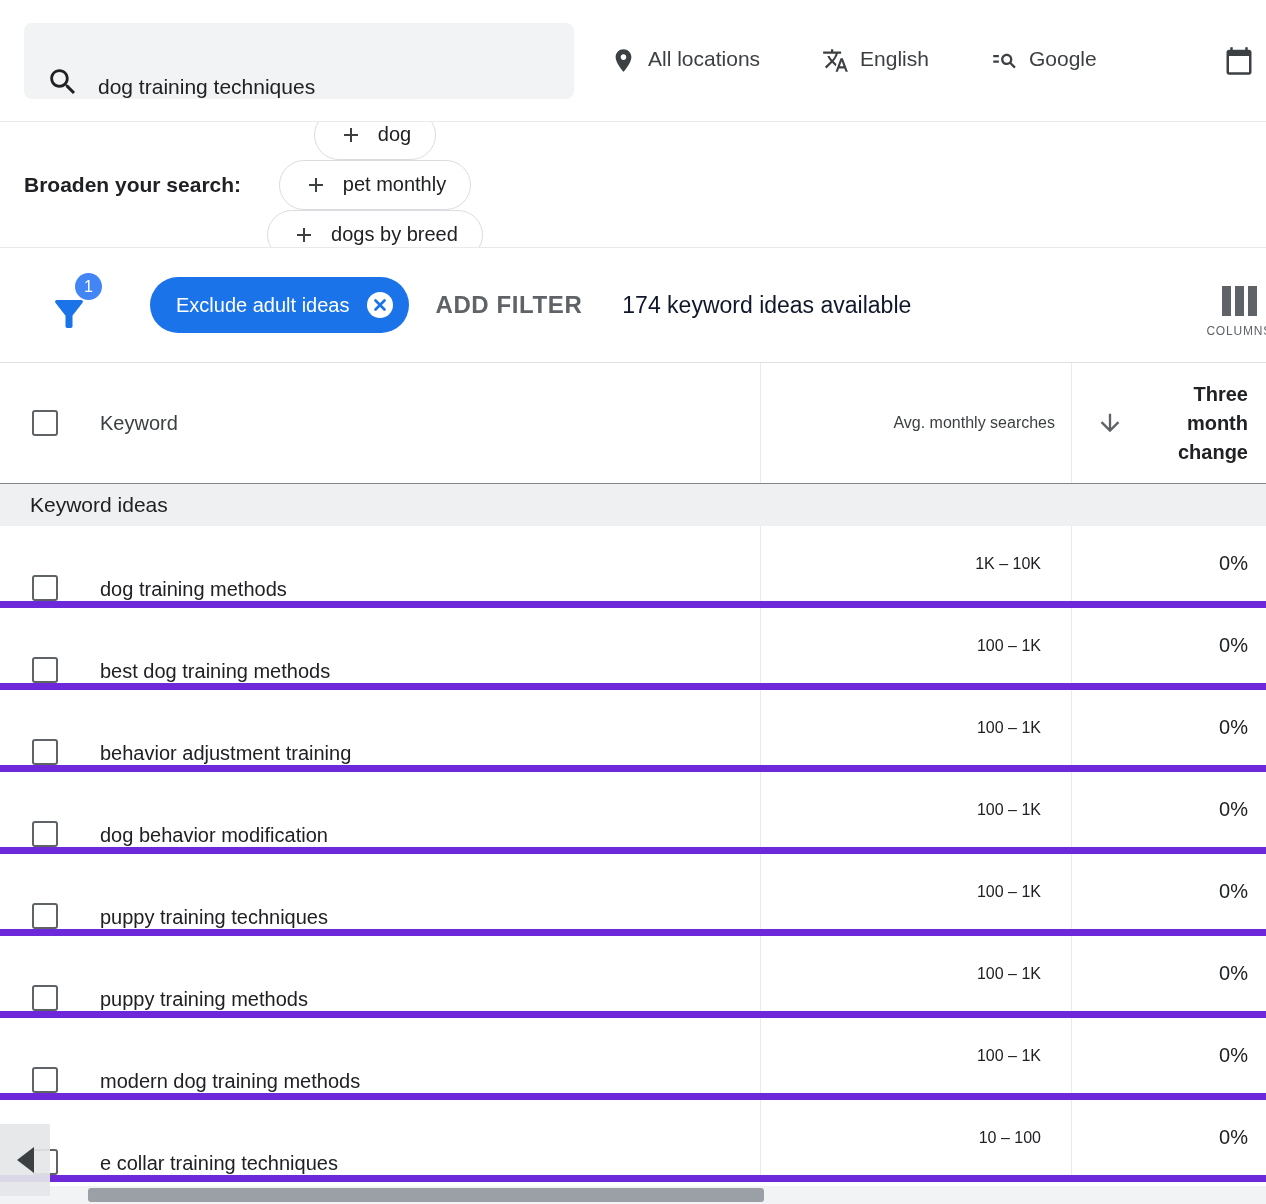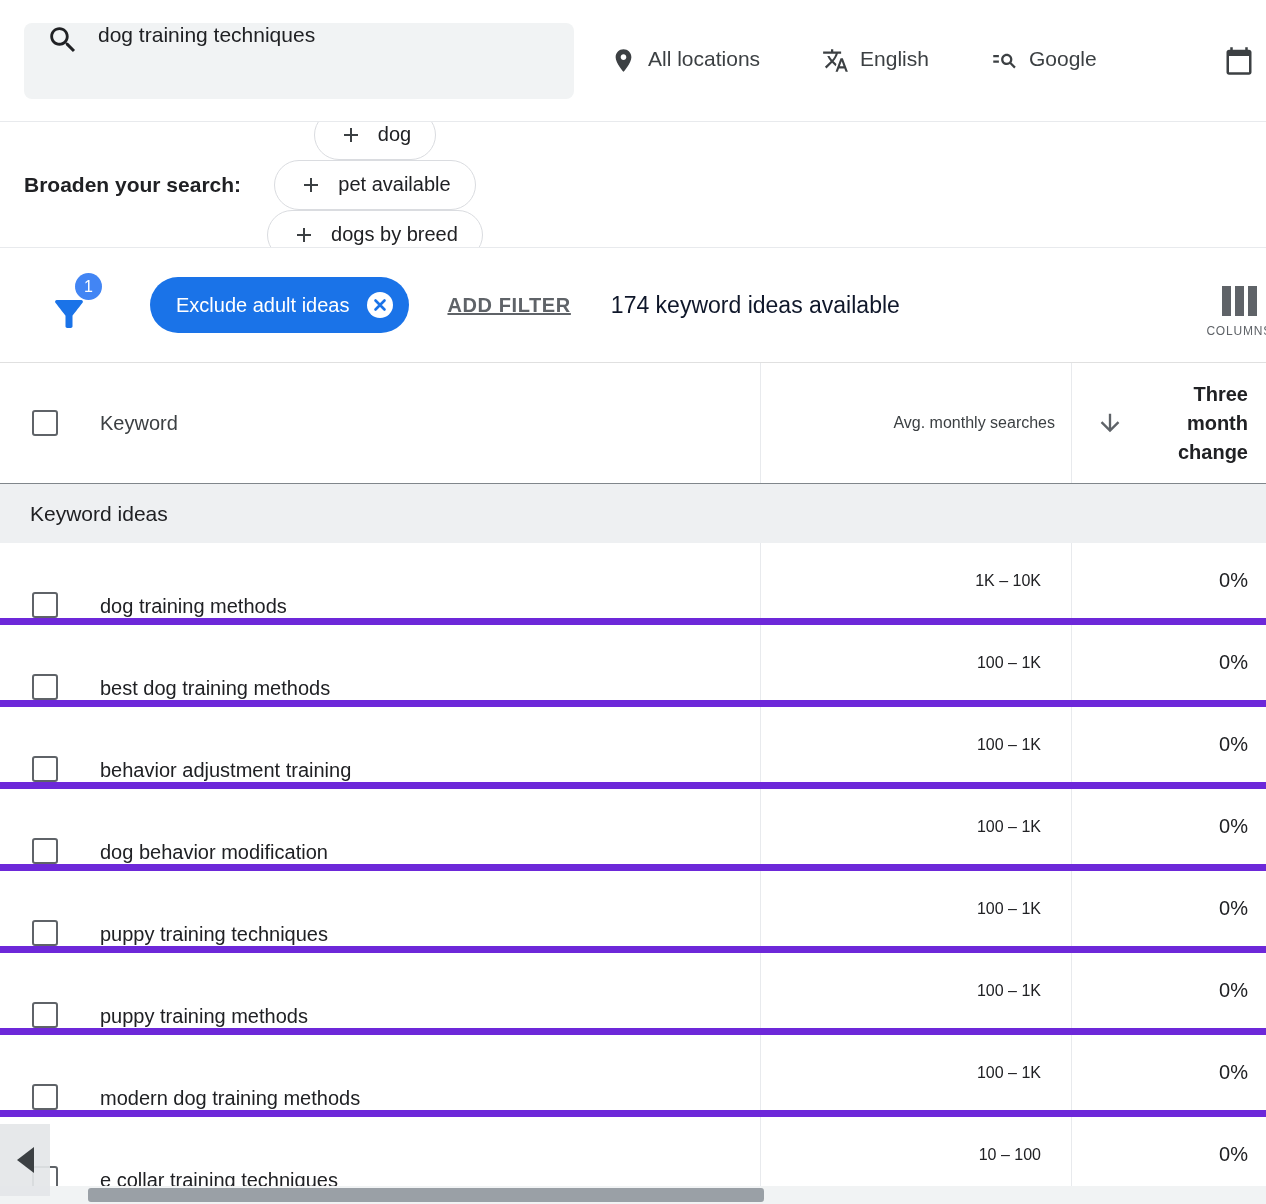--- a/index.html
+++ b/index.html
@@ -3,57 +3,57 @@
 <meta charset="utf-8">
 <style>
   * { box-sizing: border-box; margin: 0; padding: 0; }
   html,body { width:1266px; height:1204px; }
   body {
     font-family: "Liberation Sans", "DejaVu Sans", sans-serif;
     background:#fff; color:#202124; position:relative; overflow:hidden;
   }
   
   .topbar { height:122px; display:flex; align-items:center; padding-left:24px; border-bottom:1px solid #e8eaed; }
-  .search-box { width:550px; height:76px; background:#f1f3f4; border-radius:8px; display:flex; align-items:flex-start; padding:0 22px; }
+  .search-box { width:550px; height:76px; background:#f1f3f4; border-radius:8px; display:flex; align-items:flex-end; padding:0 22px; }
   .search-box svg { flex:0 0 auto; }
   .search-input { border:none; background:transparent; outline:none; font-size:21px; color:#202124; margin-left:18px; flex:1; font-family:inherit; }
   .top-right { display:flex; align-items:center; gap:62px; margin-left:36px; flex:1; }
   .top-item { display:flex; align-items:flex-start; gap:11px; font-size:21px; color:#3c4043; cursor:pointer; }
   .calendar-btn { margin-left:auto; margin-right:12px; display:flex; align-items:center; }
   
   .broaden { height:126px; display:flex; align-items:center; padding-left:24px; border-bottom:1px solid #e8eaed; white-space:nowrap; overflow:hidden; }
   .broaden-label { font-size:21px; font-weight:700; color:#202124; margin-right:26px; flex:0 0 auto; }
   .chips { display:flex; align-items:center;flex-direction:column; }
   .chip { display:flex; align-items:center; gap:15px; height:50px; padding:0 24px; border:1px solid #dadce0; border-radius:26px; font-size:20px; color:#202124; margin-right:18px; flex:0 0 auto; cursor:pointer; background:#fff; }
   
   .filterbar { height:114px; display:flex; align-items:center; padding-left:24px; position:relative; }
   .funnel-wrap { position:relative; width:48px; height:64px; margin-left:24px; flex:0 0 auto; }
   .funnel-wrap svg.funnel { position:absolute; left:0; bottom:2px; }
   .filter-badge { position:absolute; top:0; right:-6px; width:27px; height:27px; border-radius:50%; background:#4285f4; color:#fff; font-size:16px; display:flex; align-items:center; justify-content:center; }
   .pill { margin-left:54px; background:#1a73e8; color:#fff; height:56px; border-radius:28px; display:flex; align-items:center; padding:0 14px 0 26px; font-size:20px; gap:16px; cursor:pointer; flex:0 0 auto; }
-  .add-filter { margin-left:38px; font-size:20px; color:#5f6368; font-weight:600; letter-spacing:0.6px; cursor:pointer; flex:0 0 auto;text-decoration:underline; }
+  .add-filter { margin-left:26px; font-size:24px; color:#5f6368; font-weight:600; letter-spacing:0.6px; cursor:pointer; flex:0 0 auto; }
   .ideas-count { margin-left:40px; font-size:23px; color:#0f172a; flex:0 0 auto; }
   .columns-block { margin-left:auto; margin-right:-6px; display:flex; flex-direction:column; align-items:center; padding-top:14px; cursor:pointer; }
   .columns-icon { display:flex; gap:4px; }
   .columns-icon i { display:block; width:9px; height:30px; background:#5f6368; }
   .columns-label { margin-top:8px; font-size:12px; color:#5f6368; letter-spacing:0.8px; }
   
   .table { border-top:1px solid #e0e0e0; }
   .thead { display:flex; align-items:center; height:120px; }
   .cell { display:flex; align-items:center; }
   .cell-check { flex:0 0 100px; padding-left:32px; }
   .cell-keyword { flex:1 1 auto; font-size:20px; }
   .cell-avg { flex:0 0 312px; border-left:1px solid #e8eaed; border-right:1px solid #e8eaed; height:100%; justify-content:flex-end; font-size:16px; }
   .cell-change { flex:0 0 194px; height:100%; font-size:20px;gap:40px; }
   .thead .cell-keyword { color:#3c4043; }
   .thead .cell-avg { color:#3c4043; padding-right:16px; }
   .thead .cell-change { padding-left:24px; }
   .thead .change-text { flex:1; text-align:right; padding-right:18px; font-weight:700; color:#202124; line-height:1.45; max-width:120px; margin-left:auto; }
   .checkbox { display:block; width:26px; height:26px; border:2px solid #5f6368; border-radius:3px; background:#fff; cursor:pointer; }
-  .section-band { height:60px; background:#eef0f2; border-top:1px solid #80868b; display:flex; align-items:center; padding-left:30px; font-size:21px; color:#202124; }
+  .section-band { height:43px; background:#eef0f2; border-top:1px solid #80868b; display:flex; align-items:center; padding-left:30px; font-size:21px; color:#202124; }
   .trow { display:flex; align-items:flex-end; height:82px; border-bottom:7px solid #6d28d9; }
   .trow .cell-keyword { color:#202124; }
   .trow .cell-avg { padding-right:30px; color:#202124; }
   .trow .cell-change { justify-content:flex-end; padding-right:18px; color:#202124; }
   
   .hscroll { position:absolute; left:0; right:0; bottom:0; height:18px; background:#f1f3f4; }
   .hscroll-thumb { position:absolute; left:88px; width:676px; top:2px; bottom:2px; background:#9aa0a6; border-radius:3px; cursor:pointer; }
   .scroll-left { position:absolute; left:0; bottom:8px; width:50px; height:72px; background:rgba(228,230,232,0.92); display:flex; align-items:center; justify-content:center; cursor:pointer; }
   .scroll-left .tri { width:0; height:0; border-top:13px solid transparent; border-bottom:13px solid transparent; border-right:17px solid #3c4043; }
   svg { display:block; }
@@ -125,21 +125,21 @@
     </span>
     <span>dog</span>
   </div>
 
   <div class="chip">
     <span>
       <svg width="24" height="24" viewBox="0 0 24 24" fill="#3c4043">
             <path d="M19 13h-6v6h-2v-6H5v-2h6V5h2v6h6v2z"></path>
           </svg>
     </span>
-    <span>pet available</span>
+    <span>pet monthly</span>
   </div>
 
   <div class="chip">
     <span>
       <svg width="24" height="24" viewBox="0 0 24 24" fill="#3c4043">
             <path d="M19 13h-6v6h-2v-6H5v-2h6V5h2v6h6v2z"></path>
           </svg>
     </span>
     <span>dogs by breed</span>
   </div>

